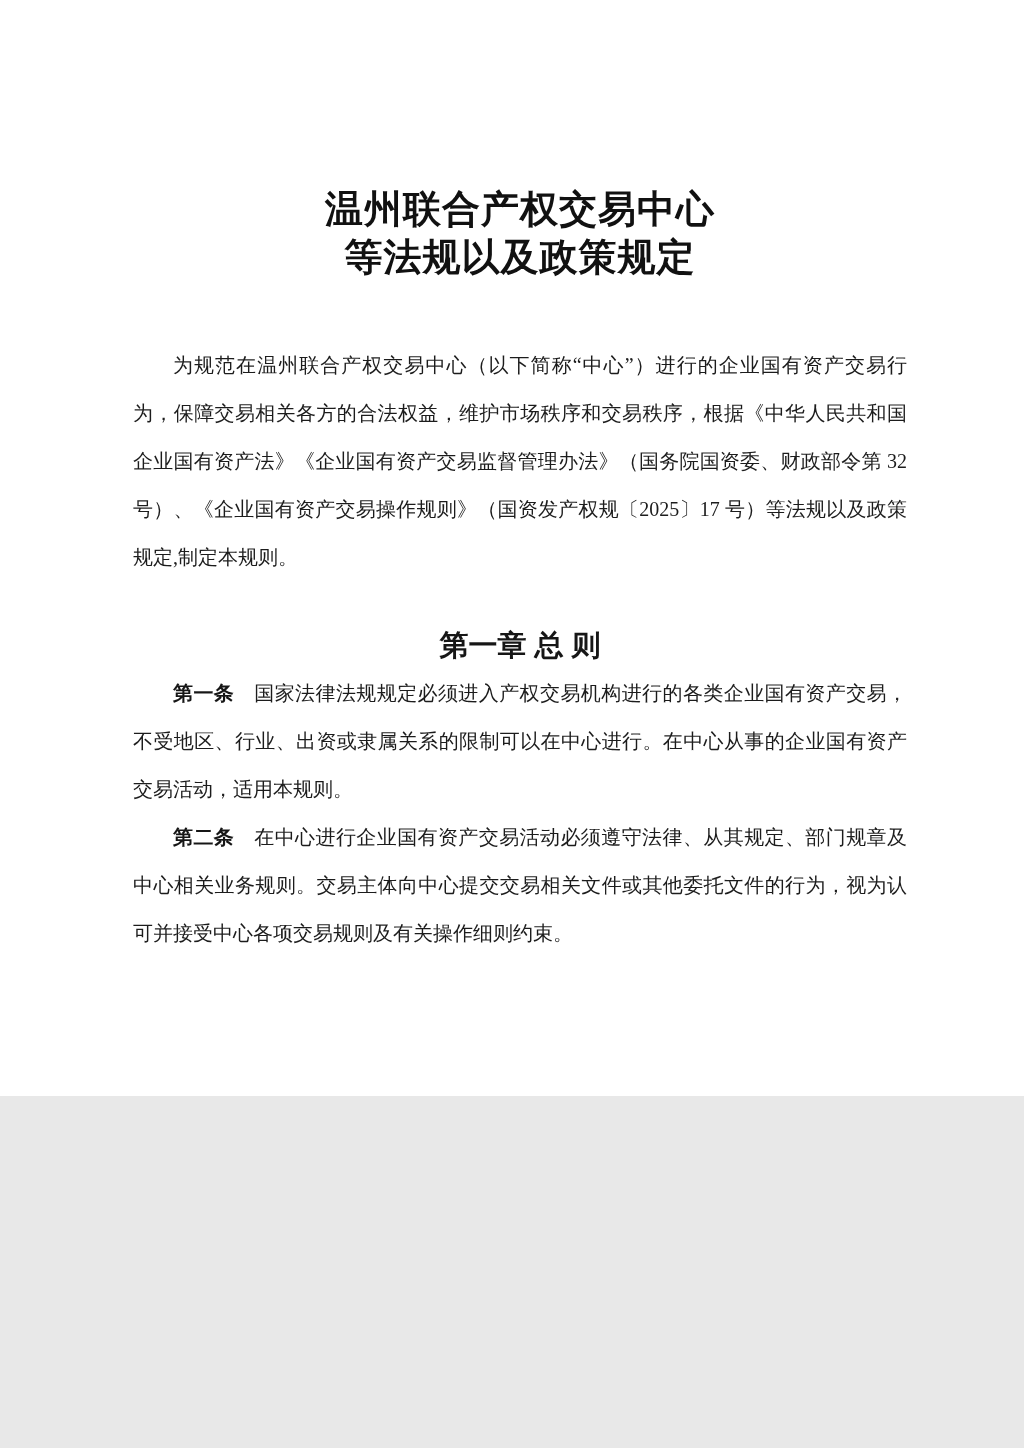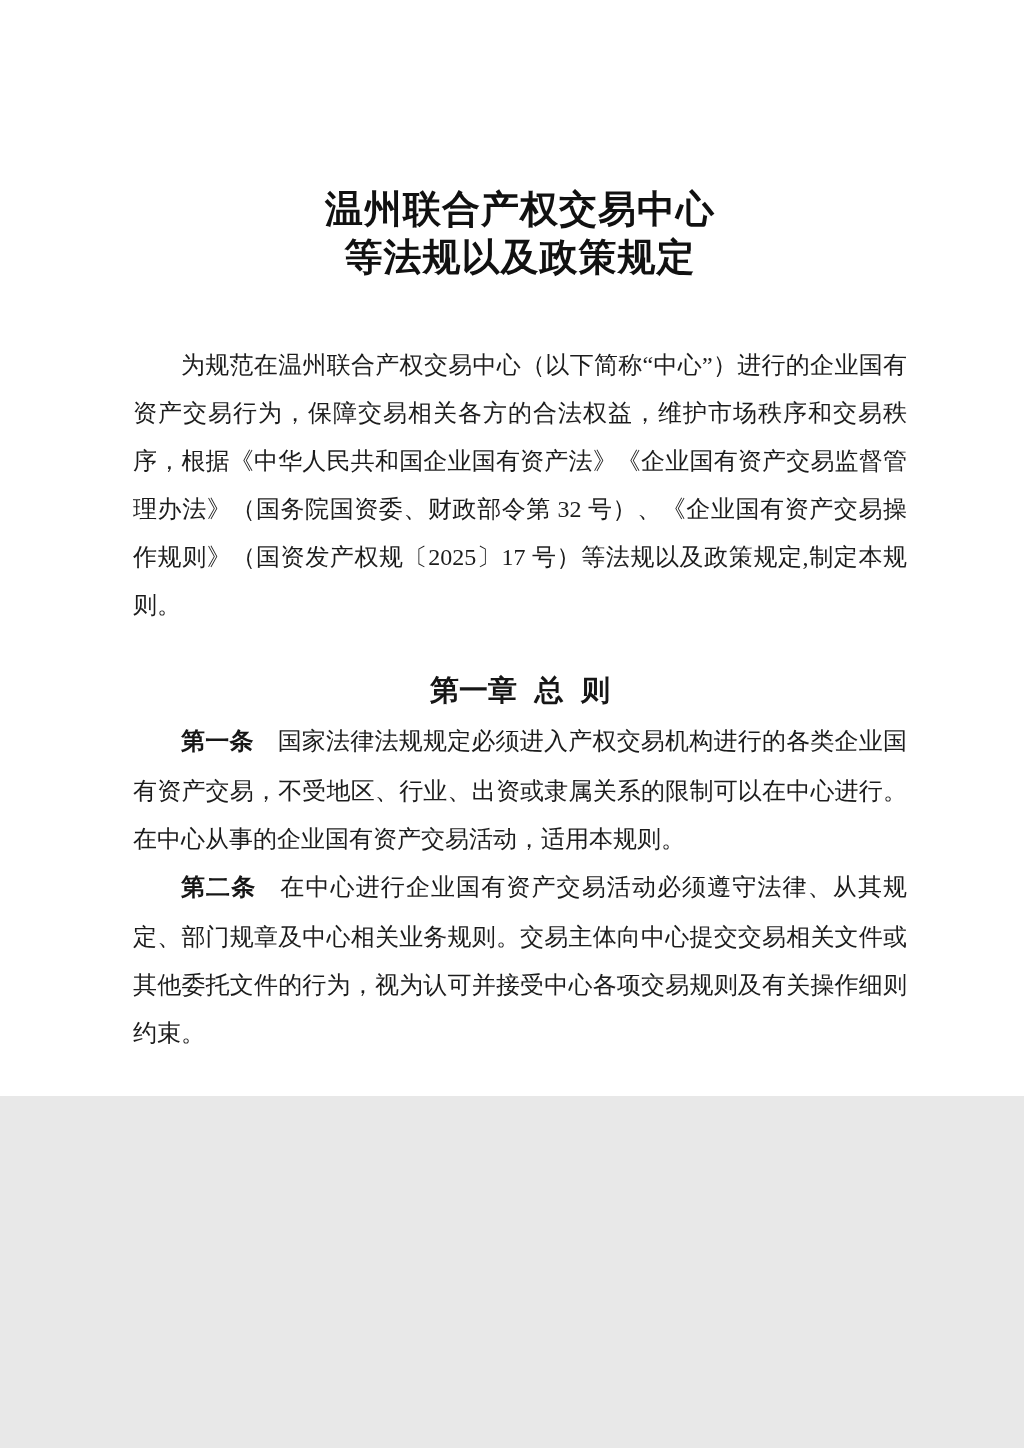--- a/index.html
+++ b/index.html
@@ -26,39 +26,39 @@
     line-height: 48px;
     font-weight: bold;
     letter-spacing: 1px;
     color: #111111;
   }
   .title-line {
     display: block;
   }
   .body-para {
     margin: 0;
-    font-size: 24px;
+    font-size: 20px;
     line-height: 48px;
     text-align: justify;
     text-indent: 2em;
     color: #1c1c1c;
   }
   .chapter-heading {
     margin: 40px 0 0 0;
     text-align: center;
     text-indent: 0;
     font-size: 29px;
     line-height: 48px;
     font-weight: bold;
-    font-family: Liberation Mono, monospace;
+    font-family: Liberation Sans, sans-serif;
     color: #161616;
   }
   .article-label {
     font-weight: bold;
-    font-family: Liberation Mono, monospace;
+    font-family: Liberation Serif, serif;
     margin-right: 1em;
     color: #161616;
   }
   .article-label:empty {
     display: none;
     margin: 0;
   }
   .page-number {
     position: absolute;
     left: 156px;

